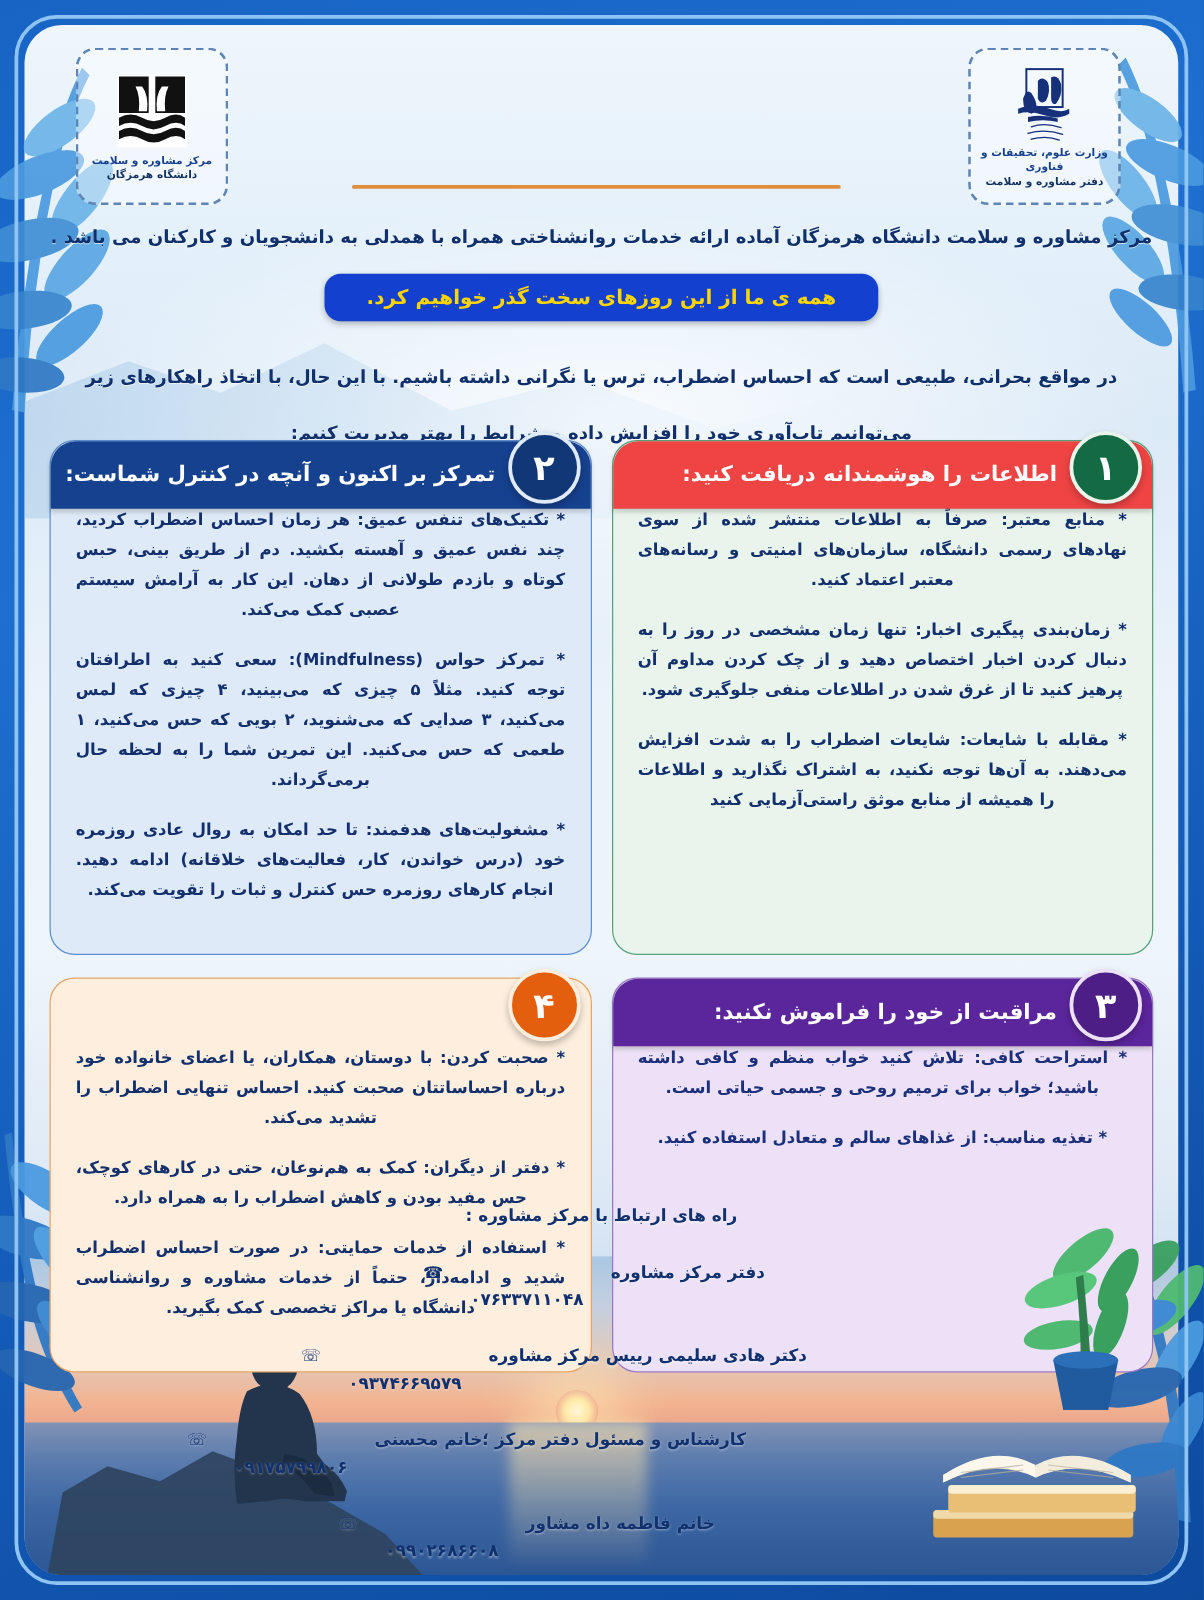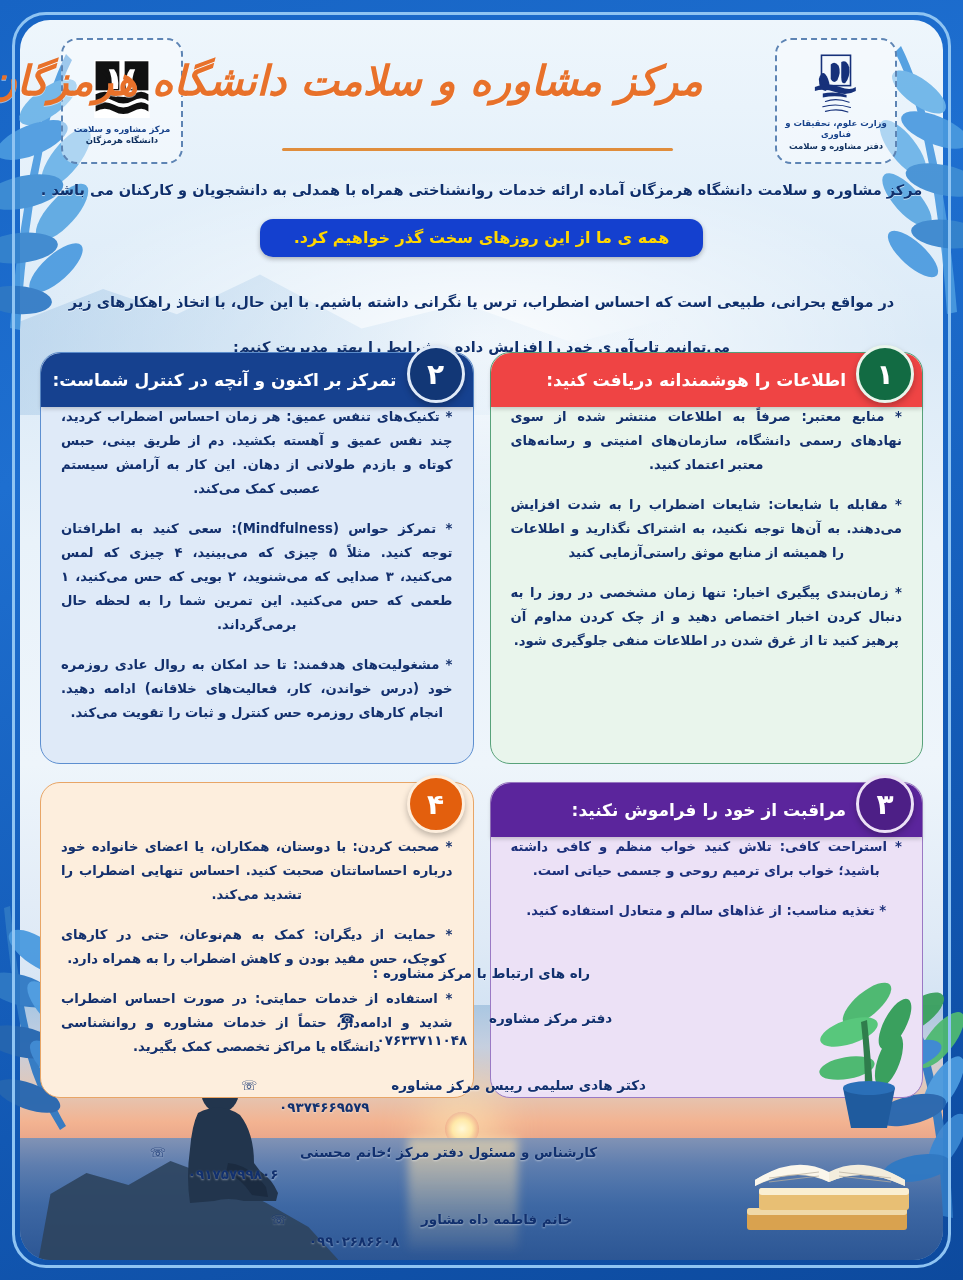--- a/index.html
+++ b/index.html
@@ -454,42 +454,41 @@
           <path d="M30 86 Q50 80 72 87"></path>
           <path d="M34 93 Q52 88 68 94"></path>
         </g>
       </svg>
       <div class="logo-cap">
         <div>وزارت علوم، تحقیقات و فناوری</div>
         <div class="cap2">دفتر مشاوره و سلامت</div>
       </div>
     </div>
 
-    <div class="main-title">مرکز مشاوره و سلامت دانشگاه هرمزگان</div>
     <div class="title-rule"></div>
   </div>
 
   <div class="intro">
     <div class="intro-line">مرکز مشاوره و سلامت دانشگاه هرمزگان آماده ارائه خدمات روانشناختی  همراه با همدلی به دانشجویان و کارکنان می باشد .</div>
     <div class="pledge">همه ی ما از این روزهای سخت گذر خواهیم کرد.</div>
     <div class="intro-para">در مواقع بحرانی، طبیعی است که احساس اضطراب، ترس یا نگرانی داشته باشیم. با این حال، با اتخاذ راهکارهای زیر</div>
     <div class="intro-para">می‌توانیم تاب‌آوری خود را افزایش داده و شرایط را بهتر مدیریت کنیم:</div>
   </div>
 
   <div class="cards">
 
     <div class="card card-1">
       <div class="card-ribbon">
         <span>اطلاعات را هوشمندانه دریافت کنید:</span>
       </div>
       <div class="card-badge">۱</div>
       <div class="card-body">
         <p class="card-para">* منابع معتبر: صرفاً به اطلاعات منتشر شده از سوی نهادهای رسمی دانشگاه، سازمان‌های امنیتی و رسانه‌های معتبر اعتماد کنید.</p>
+        <p class="card-para">* زمان‌بندی پیگیری اخبار: تنها زمان مشخصی در روز را به دنبال کردن اخبار اختصاص دهید و از چک کردن مداوم آن پرهیز کنید تا از غرق شدن در اطلاعات منفی جلوگیری شود.</p>
         <p class="card-para">* مقابله با شایعات: شایعات اضطراب را به شدت افزایش می‌دهند. به آن‌ها توجه نکنید، به اشتراک نگذارید و اطلاعات را همیشه از منابع موثق راستی‌آزمایی کنید</p>
-        <p class="card-para">* زمان‌بندی پیگیری اخبار: تنها زمان مشخصی در روز را به دنبال کردن اخبار اختصاص دهید و از چک کردن مداوم آن پرهیز کنید تا از غرق شدن در اطلاعات منفی جلوگیری شود.</p>
       </div>
     </div>
 
     <div class="card card-2">
       <div class="card-ribbon">
         <span>تمرکز بر اکنون و آنچه در کنترل شماست:</span>
       </div>
       <div class="card-badge">۲</div>
       <div class="card-body">
         <p class="card-para">* تکنیک‌های تنفس عمیق: هر زمان احساس اضطراب کردید، چند نفس عمیق و آهسته بکشید. دم از طریق بینی، حبس کوتاه و بازدم طولانی از دهان. این کار به آرامش سیستم عصبی کمک می‌کند.</p>
@@ -506,21 +505,21 @@
       <div class="card-body">
         <p class="card-para">* استراحت کافی: تلاش کنید خواب منظم و کافی داشته باشید؛ خواب برای ترمیم روحی و جسمی حیاتی است.</p>
         <p class="card-para">* تغذیه مناسب: از غذاهای سالم و متعادل استفاده کنید.</p>
       </div>
     </div>
 
     <div class="card card-4">
       <div class="card-badge">۴</div>
       <div class="card-body">
         <p class="card-para">* صحبت کردن: با دوستان، همکاران، یا اعضای خانواده خود درباره احساساتتان صحبت کنید. احساس تنهایی اضطراب را تشدید می‌کند.</p>
-        <p class="card-para">* حمایت از دیگران: کمک به هم‌نوعان، حتی در کارهای کوچک، حس مفید بودن و کاهش اضطراب را به همراه دارد.</p>
+        <p class="card-para">* دفتر از دیگران: کمک به هم‌نوعان، حتی در کارهای کوچک، حس مفید بودن و کاهش اضطراب را به همراه دارد.</p>
         <p class="card-para">* استفاده از خدمات حمایتی: در صورت احساس اضطراب شدید و ادامه‌دار، حتماً از خدمات مشاوره و روانشناسی دانشگاه یا مراکز تخصصی کمک بگیرید.</p>
       </div>
     </div>
 
   </div>
 
   <div class="contact">
     <div class="contact-title">راه های ارتباط با مرکز مشاوره :</div>
 
     <div class="contact-row r1">

